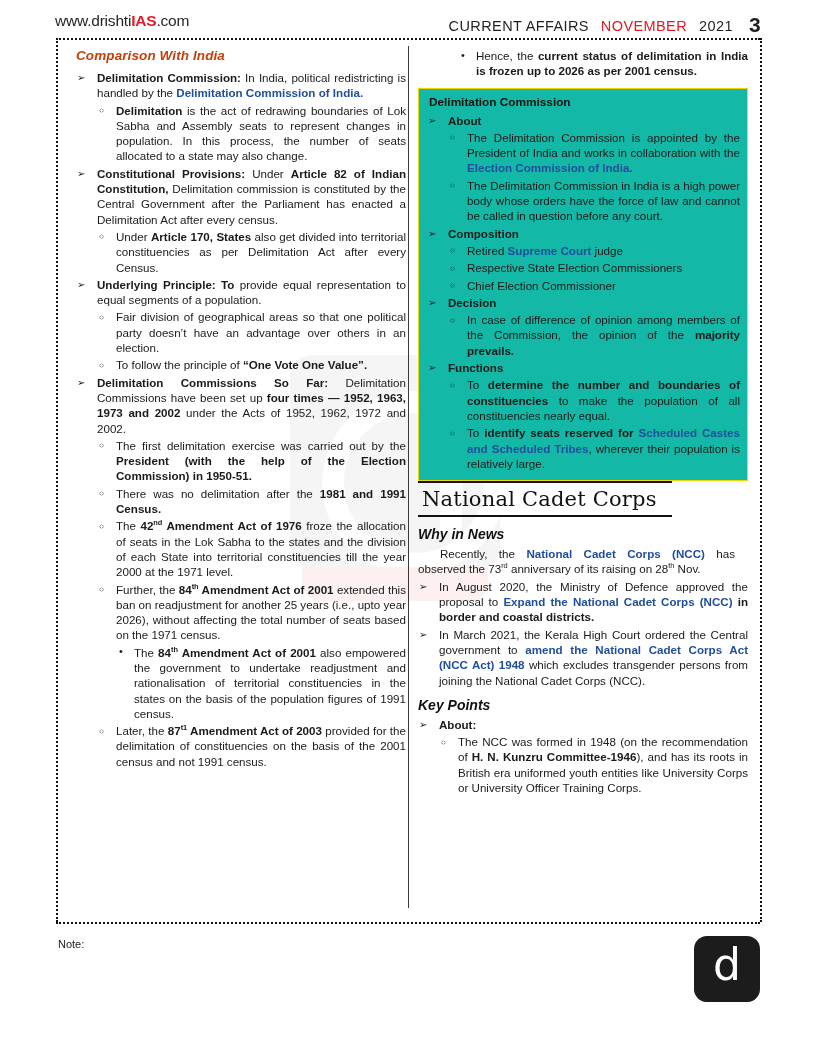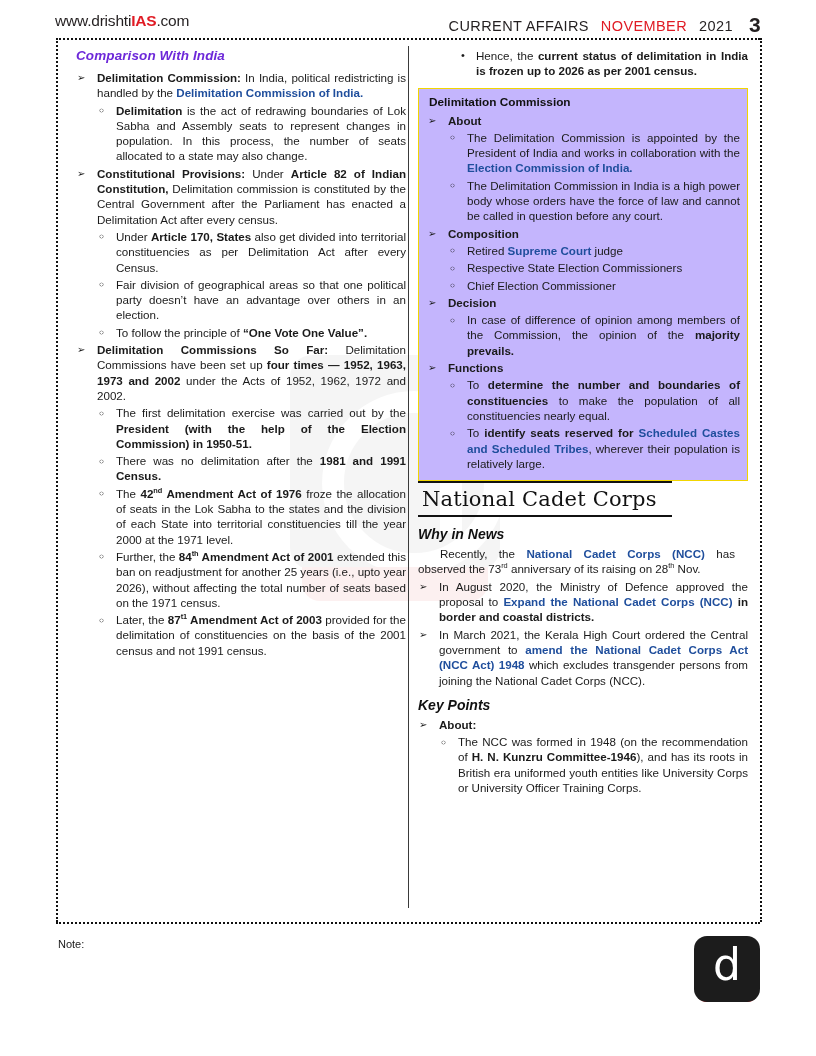--- a/index.html
+++ b/index.html
@@ -144,21 +144,21 @@
     width: 0;
     height: 862px;
     border-left: 1px solid #3a3a3a;
   }
 
   
   .sec-title {
     font-style: italic;
     font-weight: bold;
     font-size: 13.5px;
-    color: #6d28d9;
+    color: #c2410c;
     margin: 0 0 7px 0;
     letter-spacing: 0.1px;
   }
   .sub-title {
     font-style: italic;
     font-weight: bold;
     font-size: 14px;
     color: #111;
     margin: 9px 0 4px 0;
   }
@@ -212,21 +212,21 @@
   }
 
   b, .bold { font-weight: bold; }
   .blue { color: #1f4e9c; font-weight: bold; }
   sup { font-size: 7.4px; vertical-align: super; line-height: 0; }
 
   
   #callout {
     margin-top: 9px;
     border: 1.6px solid #f2d600;
-    background: #c4b5fd;
+    background: #14b8a6;
     padding: 6px 7px 7px 4px;
     box-sizing: border-box;
   }
   #callout .callout-head {
     font-size: 11.8px;
     font-weight: bold;
     color: #111;
     margin: 0 0 4px 6px;
   }
   #callout li.b1 { padding-left: 25px; }
@@ -329,27 +329,29 @@
   <div id="cols">
     <div id="coldiv"></div>
 
     <div id="col-left">
       <div class="sec-title">Comparison With India</div>
       <ul class="lvl" id="left-list">
           <li class="b1"><b>Delimitation Commission:</b> In India, political redistricting is handled by the <span class="blue">Delimitation Commission of India.</span></li>
           <li class="b2"><b>Delimitation</b> is the act of redrawing boundaries of Lok Sabha and Assembly seats to represent changes in population. In this process, the number of seats allocated to a state may also change.</li>
           <li class="b1"><b>Constitutional Provisions:</b> Under <b>Article 82 of Indian Constitution,</b> Delimitation commission is constituted by the Central Government after the Parliament has enacted a Delimitation Act after every census.</li>
           <li class="b2">Under <b>Article 170, States</b> also get divided into territorial constituencies as per Delimitation Act after every Census.</li>
+          <li class="b1"><b>Underlying Principle: To</b> provide equal representation to equal segments of a population.</li>
           <li class="b2">Fair division of geographical areas so that one political party doesn’t have an advantage over others in an election.</li>
           <li class="b2">To follow the principle of <b>“One Vote One Value”.</b></li>
           <li class="b1"><b>Delimitation Commissions So Far:</b> Delimitation Commissions have been set up <b>four times — 1952, 1963, 1973 and 2002</b> under the Acts of 1952, 1962, 1972 and 2002.</li>
           <li class="b2">The first delimitation exercise was carried out by the <b>President (with the help of the Election Commission) in 1950-51.</b></li>
           <li class="b2">There was no delimitation after the <b>1981 and 1991 Census.</b></li>
           <li class="b2">The <b>42<sup>nd</sup> Amendment Act of 1976</b> froze the allocation of seats in the Lok Sabha to the states and the division of each State into territorial constituencies till the year 2000 at the 1971 level.</li>
           <li class="b2">Further, the <b>84<sup>th</sup> Amendment Act of 2001</b> extended this ban on readjustment for another 25 years (i.e., upto year 2026), without affecting the total number of seats based on the 1971 census.</li>
+          <li class="b3">The <b>84<sup>th</sup> Amendment Act of 2001</b> also empowered the government to undertake readjustment and rationalisation of territorial constituencies in the states on the basis of the population figures of 1991 census.</li>
           <li class="b2">Later, the <b>87<sup>t1</sup> Amendment Act of 2003</b> provided for the delimitation of constituencies on the basis of the 2001 census and not 1991 census.</li>
         </ul>
     </div>
 
     <div id="col-right">
       <ul class="lvl" id="right-lead-list">
           <li class="b3">Hence, the <b>current status of delimitation in India is frozen up to 2026 as per 2001 census.</b></li>
         </ul>
 
       <div id="callout">

